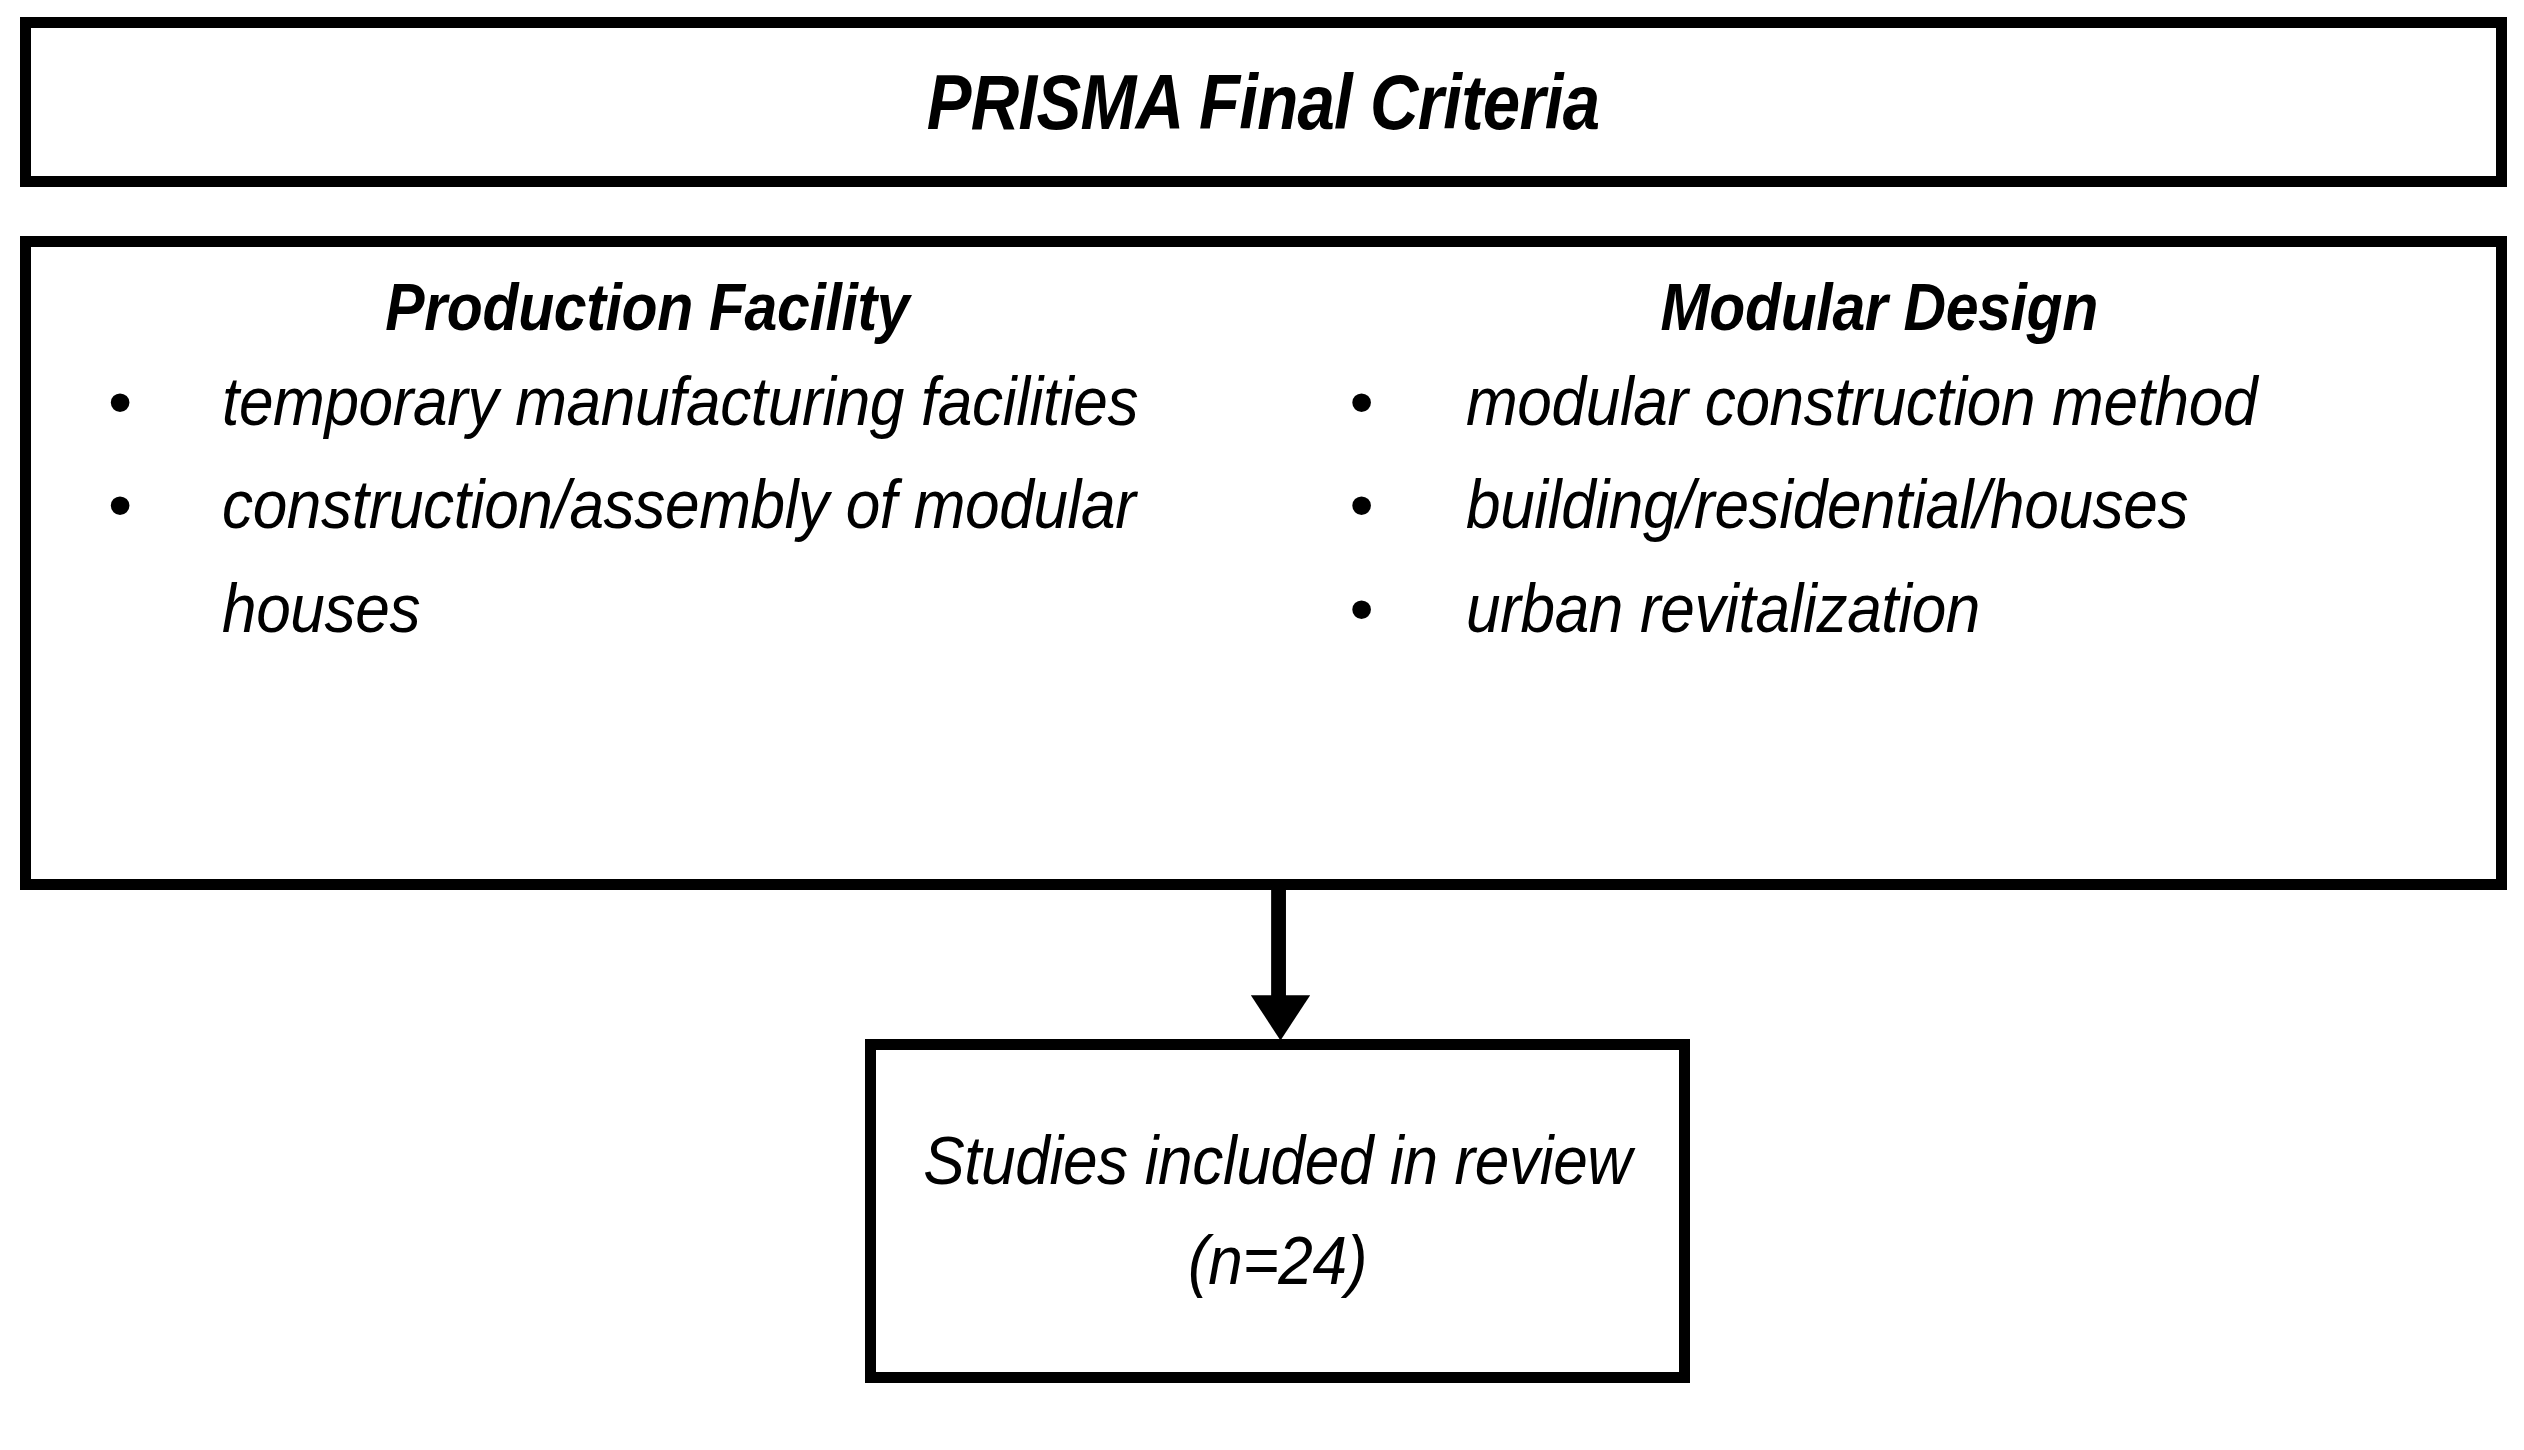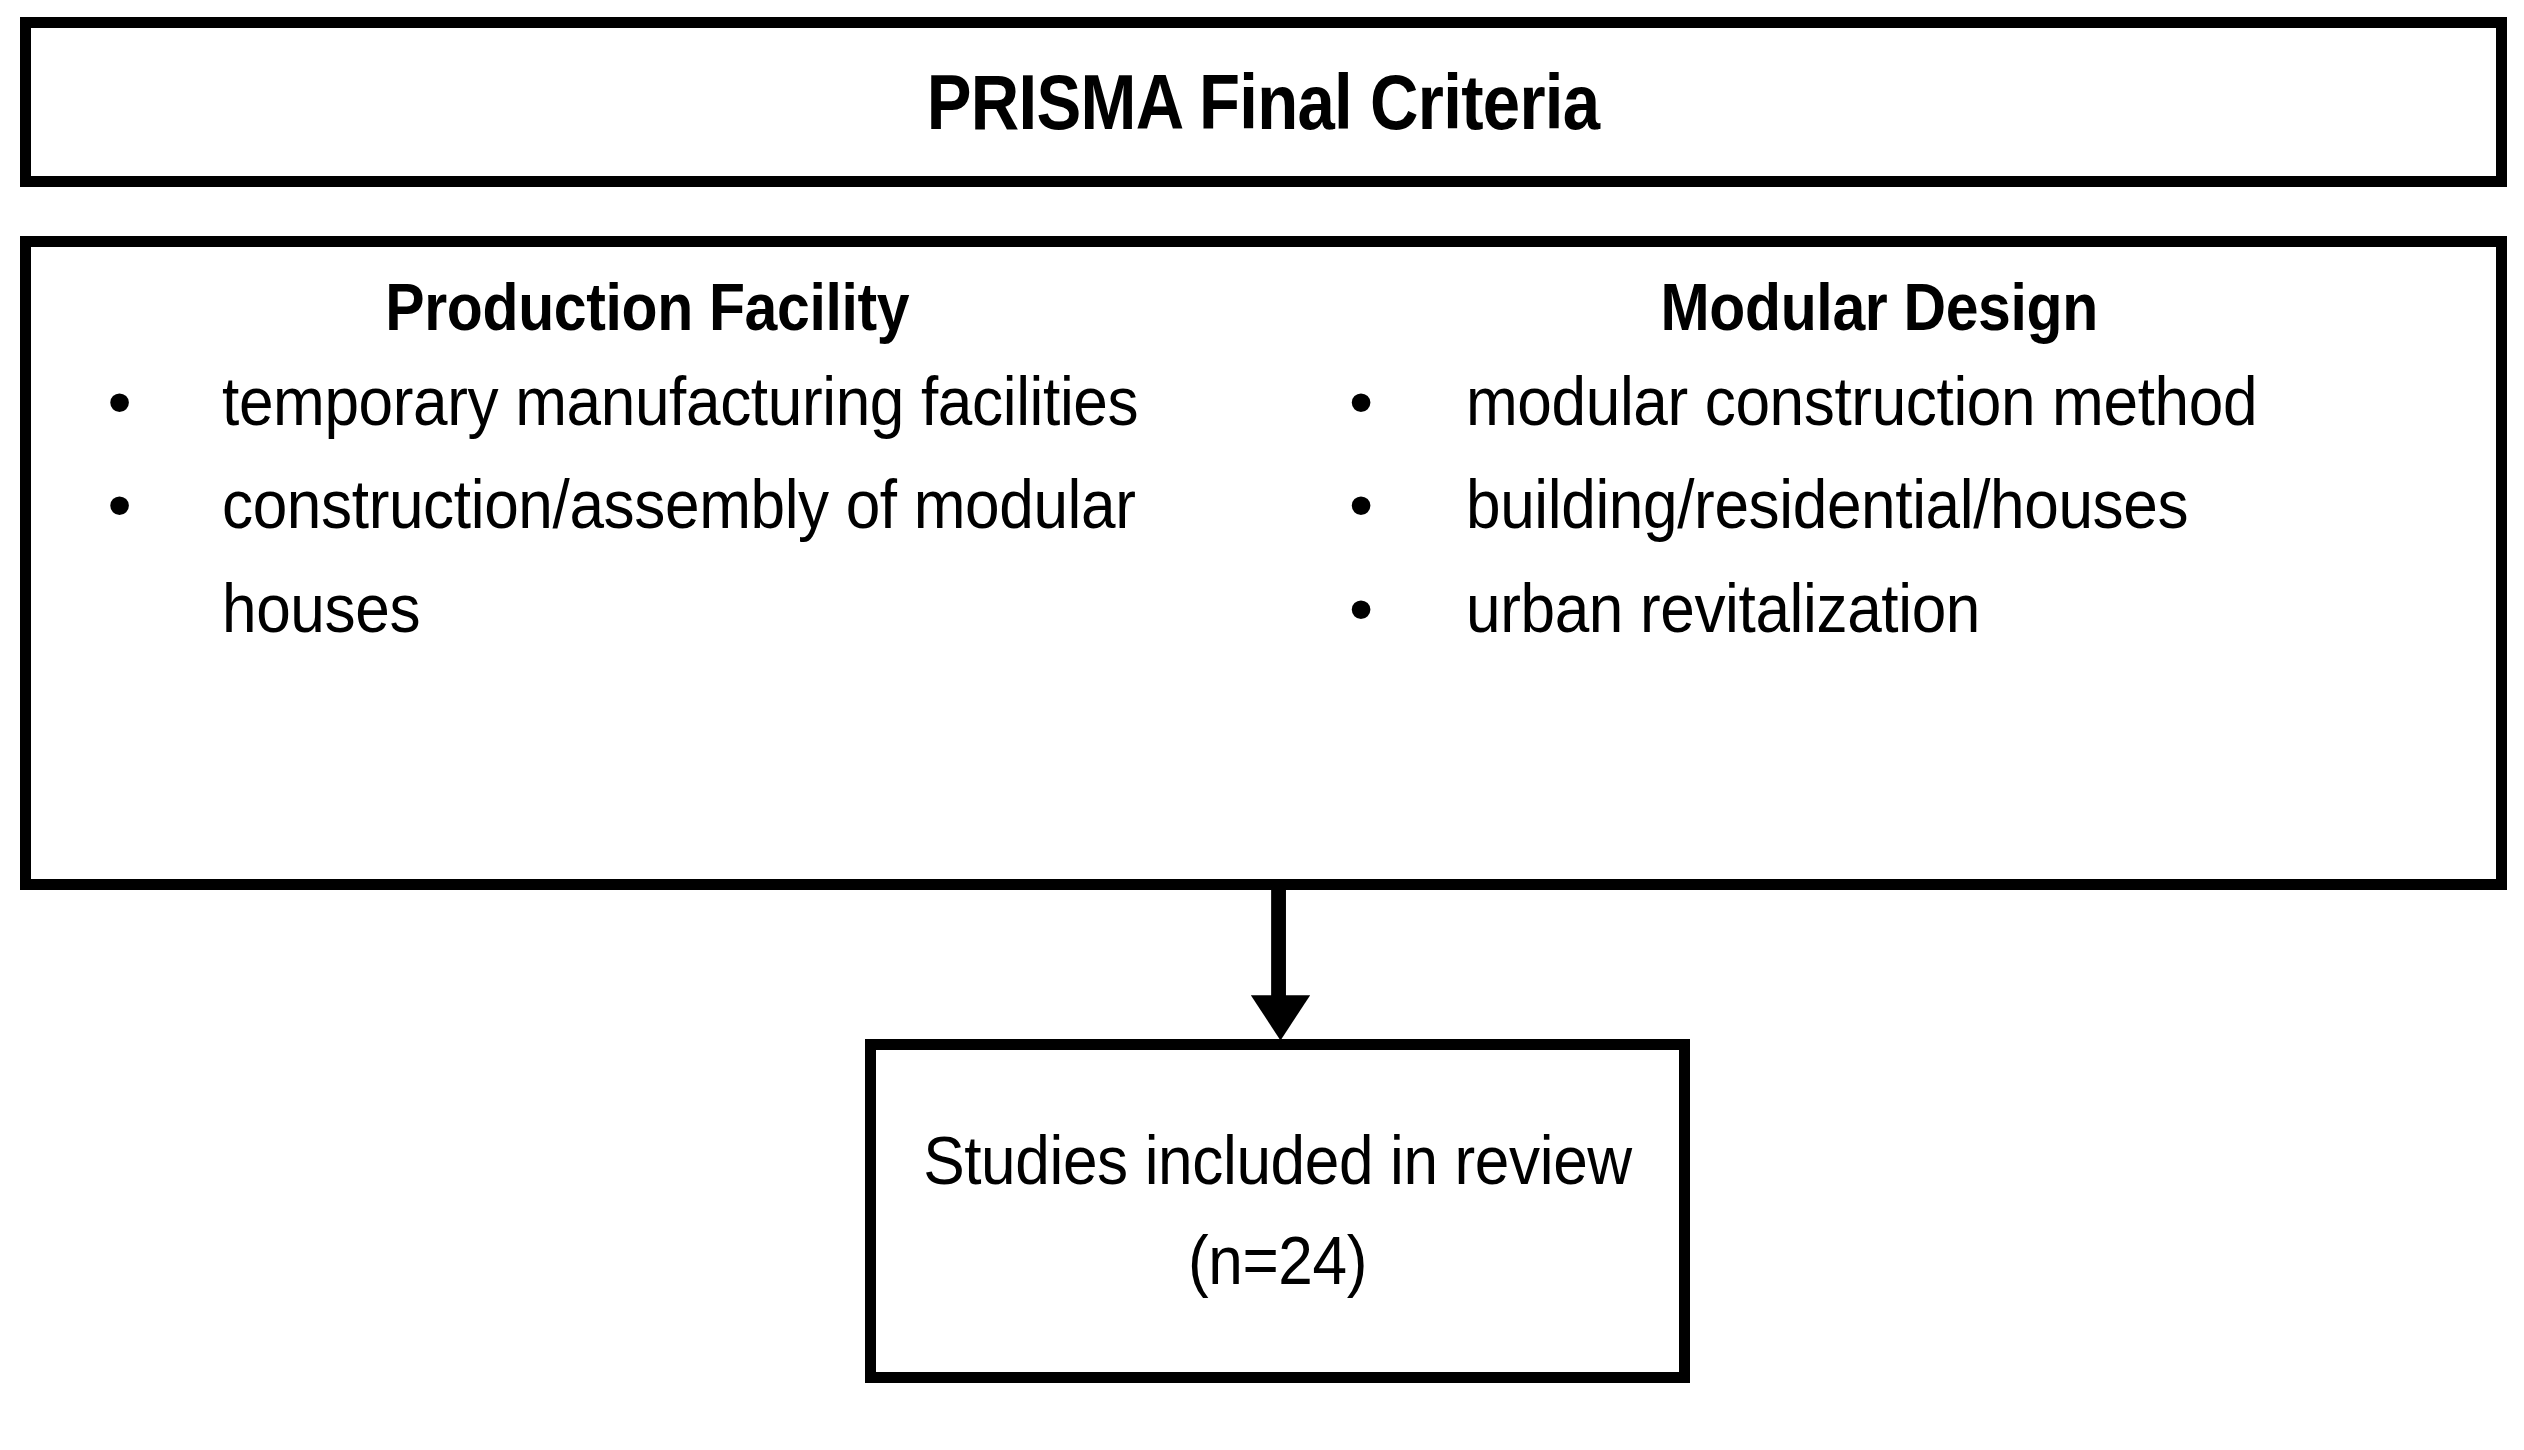--- a/index.html
+++ b/index.html
@@ -23,20 +23,21 @@
     height: 1450px;
     background: #ffffff;
   }
 
   
   .flow-box {
     position: absolute;
     box-sizing: border-box;
     background: #ffffff;
     border: 11.7px solid #000000;
+    font-style: italic;
   }
 
   #title-box {
     left: 19.5px;
     top: 17px;
     width: 2487px;
     height: 170px;
     display: flex;
     align-items: center;
     justify-content: center;

